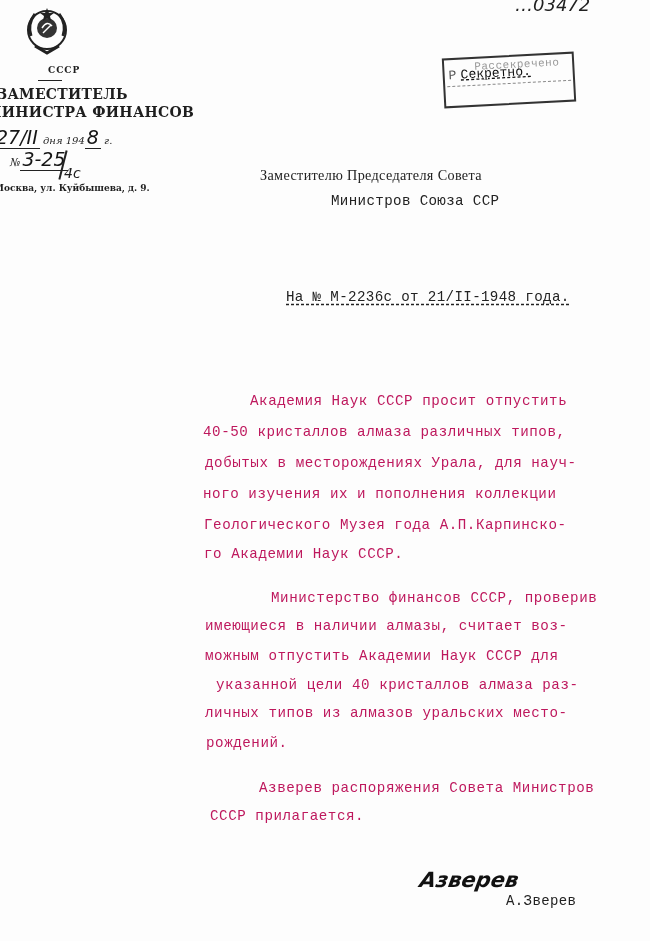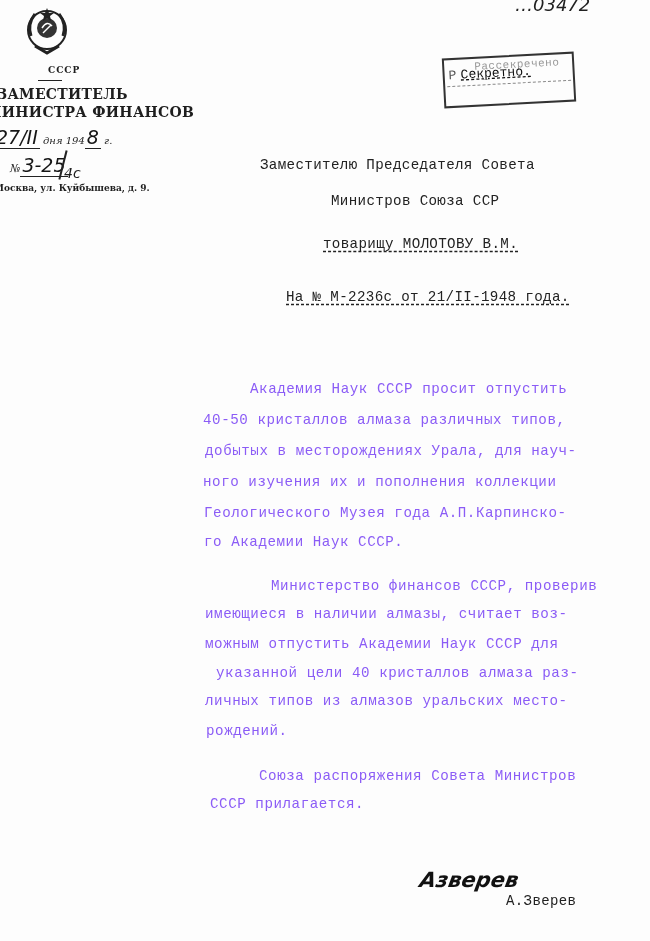--- a/index.html
+++ b/index.html
@@ -78,21 +78,20 @@
       padding: 0 2px;
     }
     .num-line {
       position: absolute;
       top: 148px;
       left: 10px;
       white-space: nowrap;
       font-family: "DejaVu Serif", serif;
       font-size: 11px;
       font-style: italic;
-      margin-top: 6px;
     }
     .num-suffix {
       position: absolute;
       top: 165px;
       left: 64px;
       font-family: "DejaVu Sans", sans-serif;
       font-style: italic;
       font-size: 14px;
     }
     .num-slash {
@@ -178,21 +177,22 @@
       text-underline-offset: 3px;
     }
 
     
     .body-line {
       position: absolute;
       left: 240px;
       white-space: nowrap;
       font-size: 14.2px;
       letter-spacing: 0.55px;
-      color: #8b5cf6;
+      color: #be185d;
+      margin-top: 12px;
     }
 
     
     .signature {
       position: absolute;
       left: 420px;
       top: 868px;
       font-family: "DejaVu Sans", sans-serif;
       font-style: italic;
       font-weight: bold;
@@ -245,37 +245,36 @@
 
   <div class="archive-num">…03472</div>
 
   <div class="secret-stamp">
     <span class="struck">Рассекречено</span>
     <span class="prefix">Р</span>
     <span class="label">Секретно.</span>
     <div class="line"></div>
   </div>
 
-  <div class="typed" style="left:260px; top:157px;">Заместителю Председателя Совета</div>
+  <div class="typed" style="left:260px; top:167px;font-family:Liberation Serif, serif;">Заместителю Председателя Совета</div>
   <div class="typed" style="left:331px; top:193px;">Министров Союза ССР</div>
-  <div class="typed under" style="left:323px; top:236px;">товарищу МОЛОТОВУ В.М.</div>
   <div class="typed under" style="left:286px; top:289px;">На № М-2236с от 21/II-1948 года.</div>
 
   <div class="body-line" style="left:250px; top:381px;">Академия Наук СССР просит отпустить</div>
   <div class="body-line" style="left:203px; top:412px;">40-50 кристаллов алмаза различных типов,</div>
   <div class="body-line" style="left:205px; top:443px;text-align:right;">добытых в месторождениях Урала, для науч-</div>
   <div class="body-line" style="left:203px; top:474px;">ного изучения их и пополнения коллекции</div>
   <div class="body-line" style="left:204px; top:505px;">Геологического Музея года А.П.Карпинско-</div>
   <div class="body-line" style="left:204px; top:534px;">го Академии Наук СССР.</div>
 
   <div class="body-line" style="left:255px; top:578px;padding-left:16px;">Министерство финансов СССР, проверив</div>
   <div class="body-line" style="left:205px; top:606px;">имеющиеся в наличии алмазы, считает воз-</div>
   <div class="body-line" style="left:205px; top:636px;">можным отпустить Академии Наук СССР для</div>
   <div class="body-line" style="left:216px; top:665px;">указанной цели 40 кристаллов алмаза раз-</div>
   <div class="body-line" style="left:205px; top:693px;">личных типов из алмазов уральских место-</div>
   <div class="body-line" style="left:206px; top:723px;">рождений.</div>
 
-  <div class="body-line" style="left:259px; top:768px;">Союза распоряжения Совета Министров</div>
+  <div class="body-line" style="left:259px; top:768px;">Азверев распоряжения Совета Министров</div>
   <div class="body-line" style="left:210px; top:796px;">СССР прилагается.</div>
 
   <div class="signature">Азверев</div>
   <div class="signer">А.Зверев</div>
 </div>
 
 </body></html>

